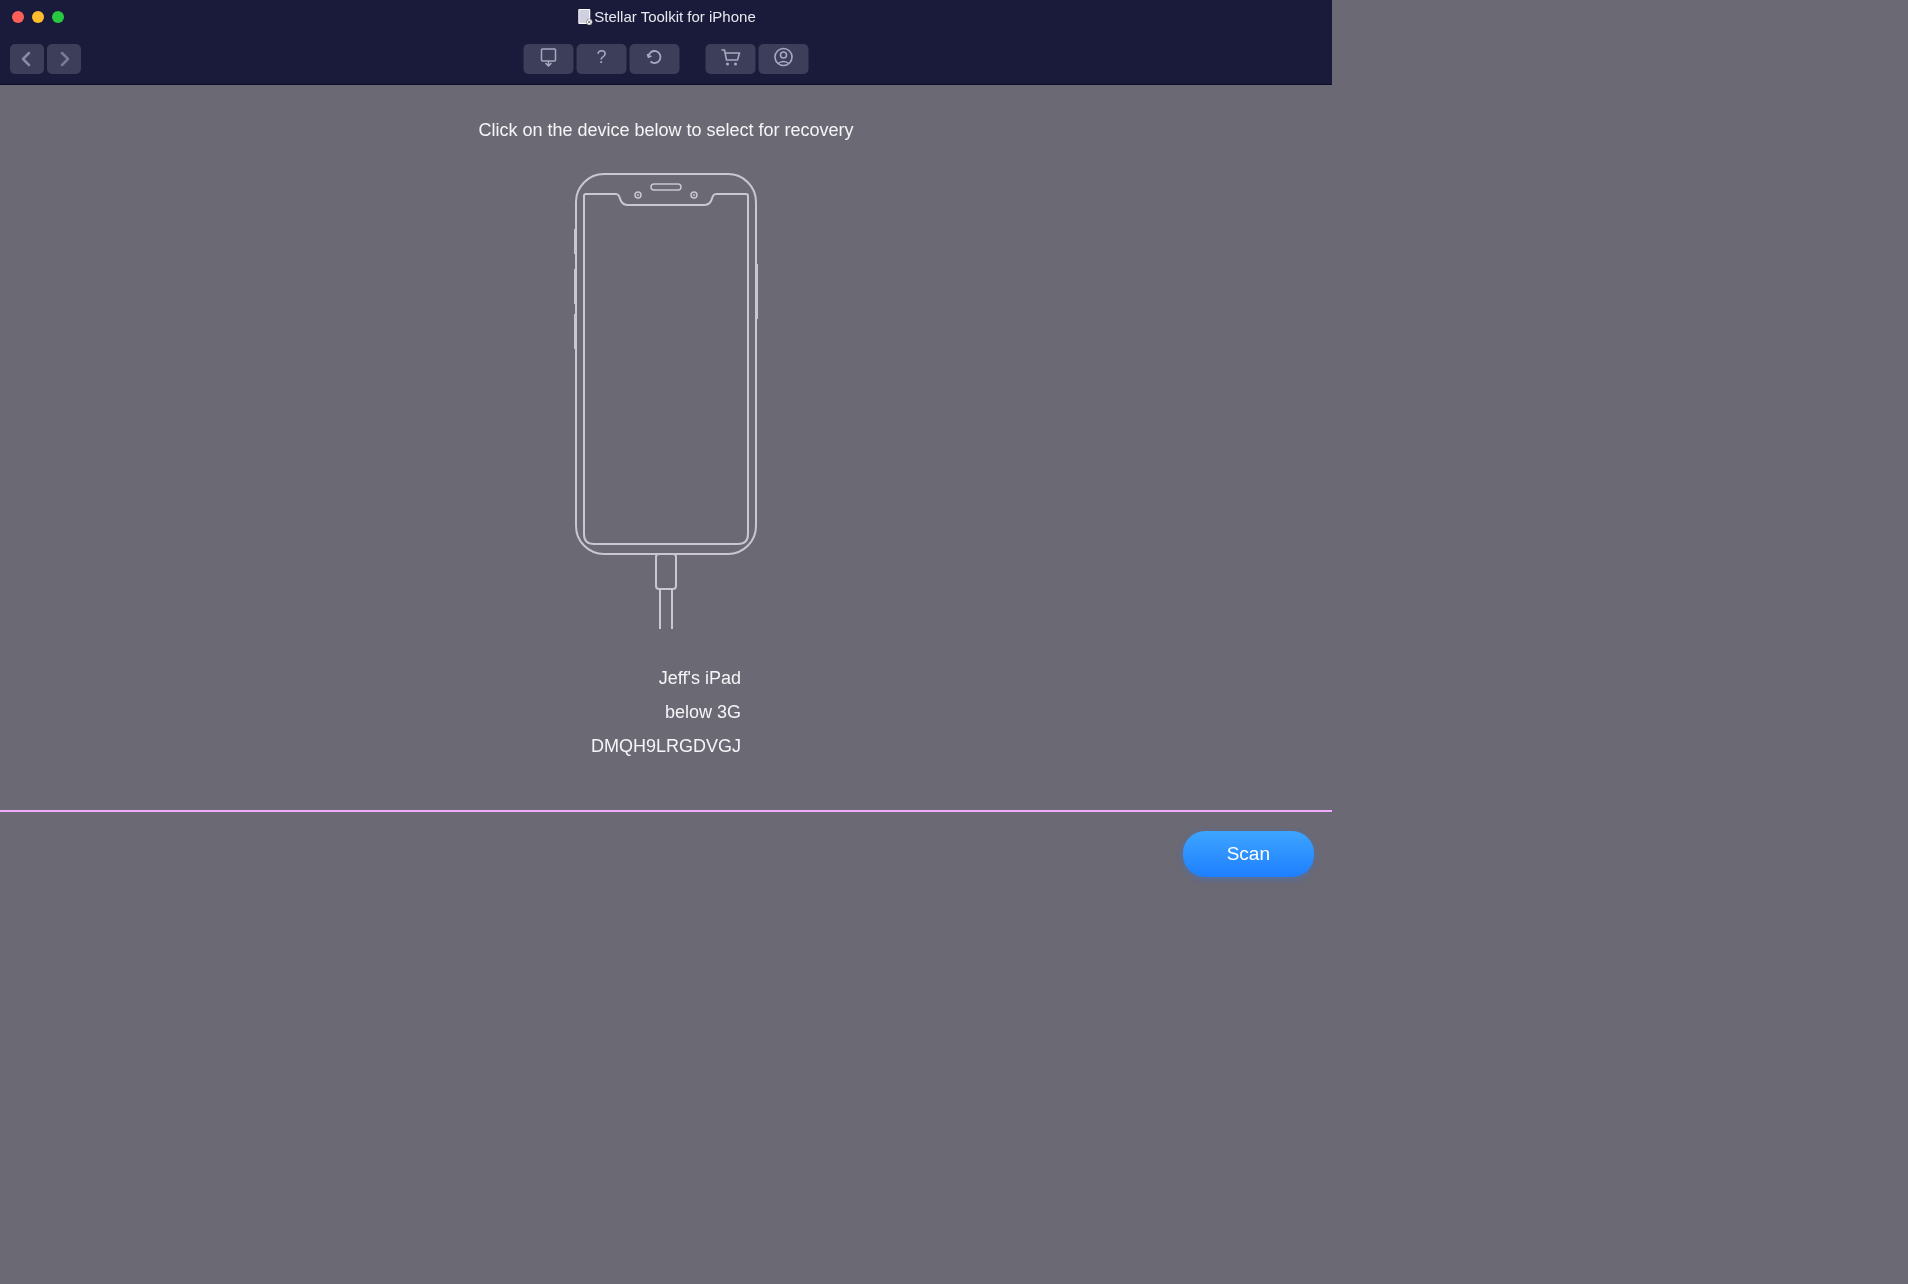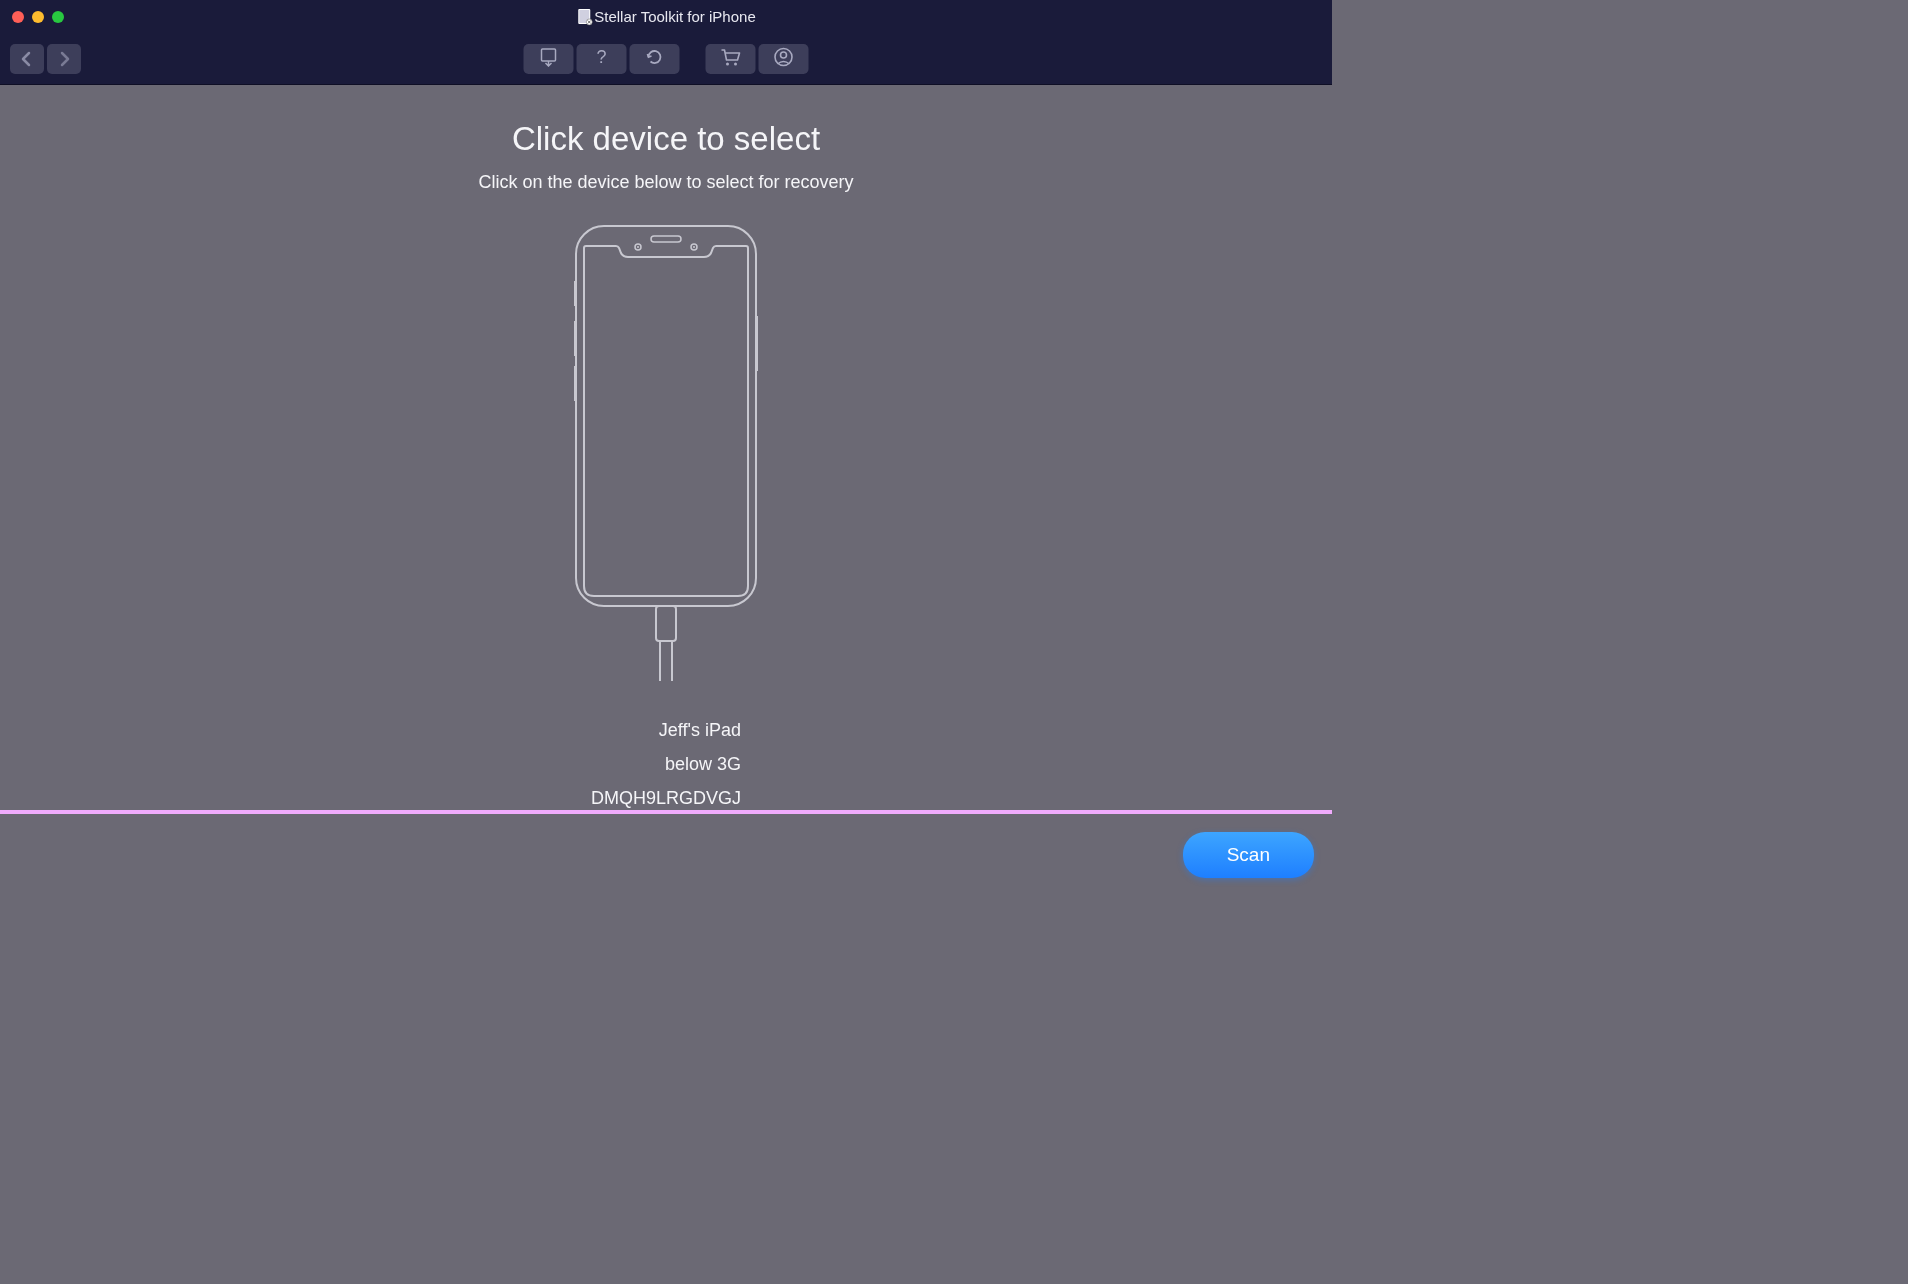--- a/index.html
+++ b/index.html
@@ -121,21 +121,21 @@
     .device-svg {
       margin-bottom: 18px;
     }
     .device-text {
       text-align: right;
       font-size: 18px;
       line-height: 1.9;
     }
     .footer {
       height: 86px;
-      border-top: 4px solid #f0abfc;
+      border-top: 2px solid #f0abfc;
       display: flex;
       align-items: center;
       justify-content: flex-end;
       padding-right: 18px;
     }
     .scan-btn {
       background: linear-gradient(180deg, #3da5ff 0%, #1e7fff 100%);
       color: #ffffff;
       border: none;
       border-radius: 22px;
@@ -221,21 +221,20 @@
             <circle cx="10" cy="10" r="8.5" fill="none" stroke="#a8a9c0" stroke-width="1.6"></circle>
             <circle cx="10" cy="8" r="3" fill="none" stroke="#a8a9c0" stroke-width="1.6"></circle>
             <path d="M4 17 Q10 12 16 17" fill="none" stroke="#a8a9c0" stroke-width="1.6"></path>
           </svg>
       </span>
     </div>
   </div>
 </div>
 
 <div class="main">
-  <div class="heading">Click device to select</div>
   <div class="subheading">Click on the device below to select for recovery</div>
 
   <div class="device-card">
     <div class="device-svg">
       <svg width="200" height="470" viewBox="0 0 200 470">
 
         <rect x="10" y="5" width="180" height="380" rx="28" ry="28" fill="none" stroke="#c8c8d0" stroke-width="2"></rect>
 
         <path d="M 20 25
                  L 50 25

